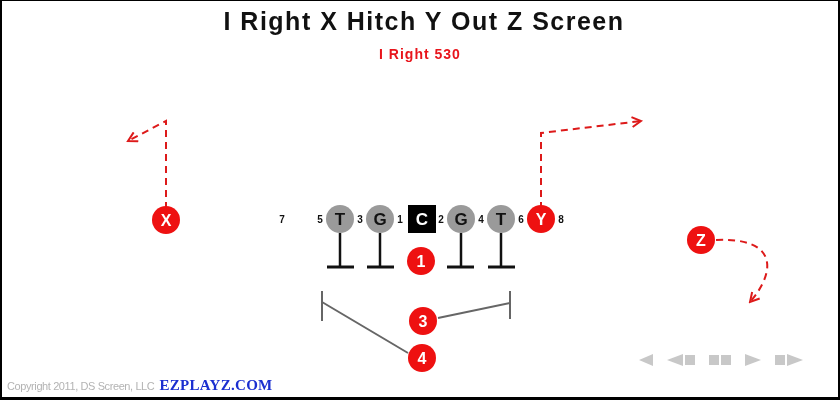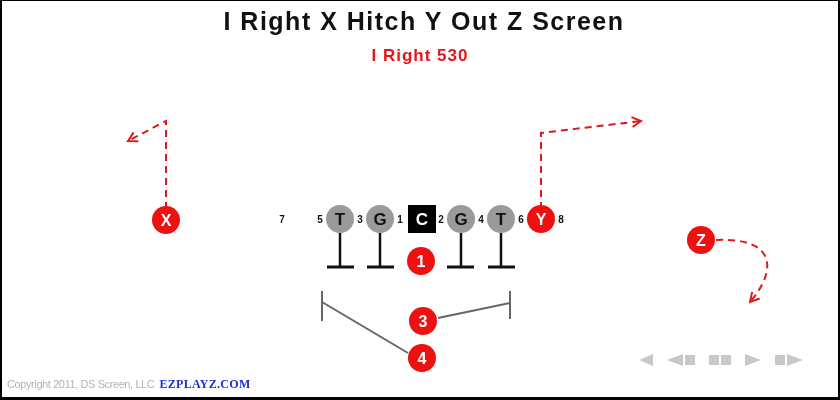--- a/index.html
+++ b/index.html
@@ -15,37 +15,37 @@
       position: absolute; left: 4px; width: 100%; top: 6px;
       text-align: center;
       font-family: "Liberation Sans", sans-serif;
       font-weight: bold; font-size: 25px; letter-spacing: 1.5px;
       color: #111;
     }
     .subtitle {
       position: absolute; left: 0; width: 100%; top: 45px;
       text-align: center;
       font-family: "Liberation Sans", sans-serif;
-      font-weight: bold; font-size: 17px; letter-spacing: 1px;
+      font-weight: bold; font-size: 14px; letter-spacing: 1px;
       color: #e8141b;
     }
     svg.field { position: absolute; left: 0; top: 0; }
     .player-label, .gap-label, .marker-label {
       font-family: "Liberation Sans", sans-serif; font-weight: bold;
     }
     .footer {
       position: absolute; left: 5px; top: 376px;
       font-family: "Liberation Sans", sans-serif;
       font-size: 11px; color: #b3b3b3;
       letter-spacing: -0.4px;
       white-space: nowrap;
     }
     .footer .brand {
       font-family: "Liberation Serif", serif; font-weight: bold;
-      font-size: 12px; color: #1b2fd0; letter-spacing: 0.3px;
+      font-size: 15px; color: #1b2fd0; letter-spacing: 0.3px;
       margin-left: 5px;
     }
     .controls {
       position: absolute; left: 636px; top: 352px;
       display: flex; gap: 12px; align-items: center;
     }
     .ctrl { display: block; cursor: pointer; }
   </style>
 </head>
 <body>

